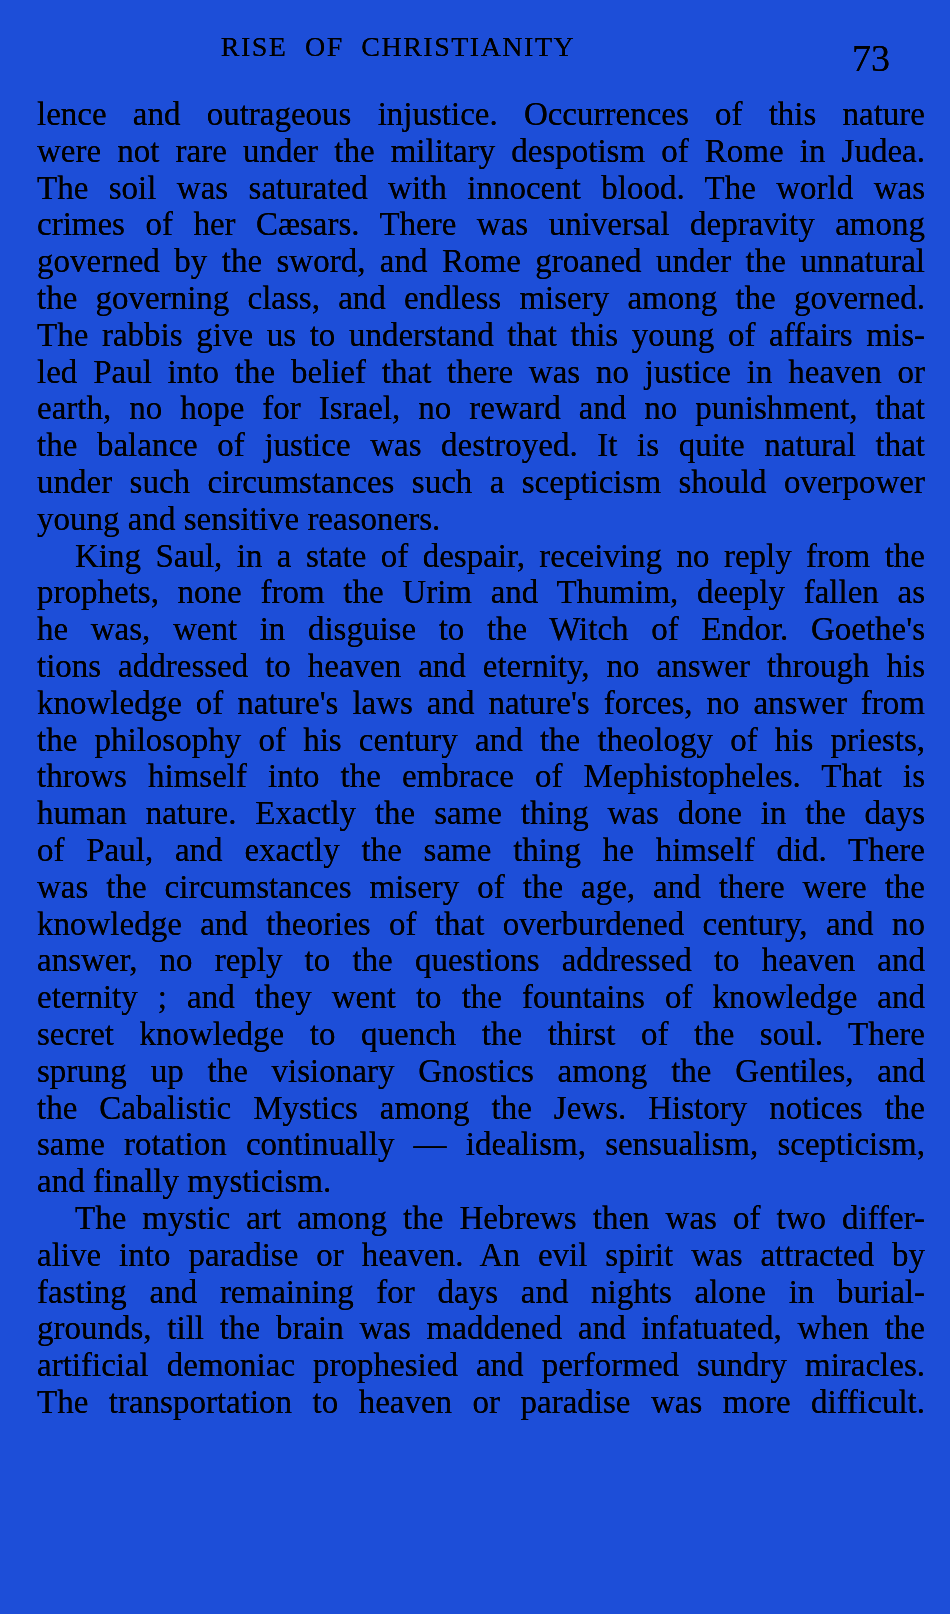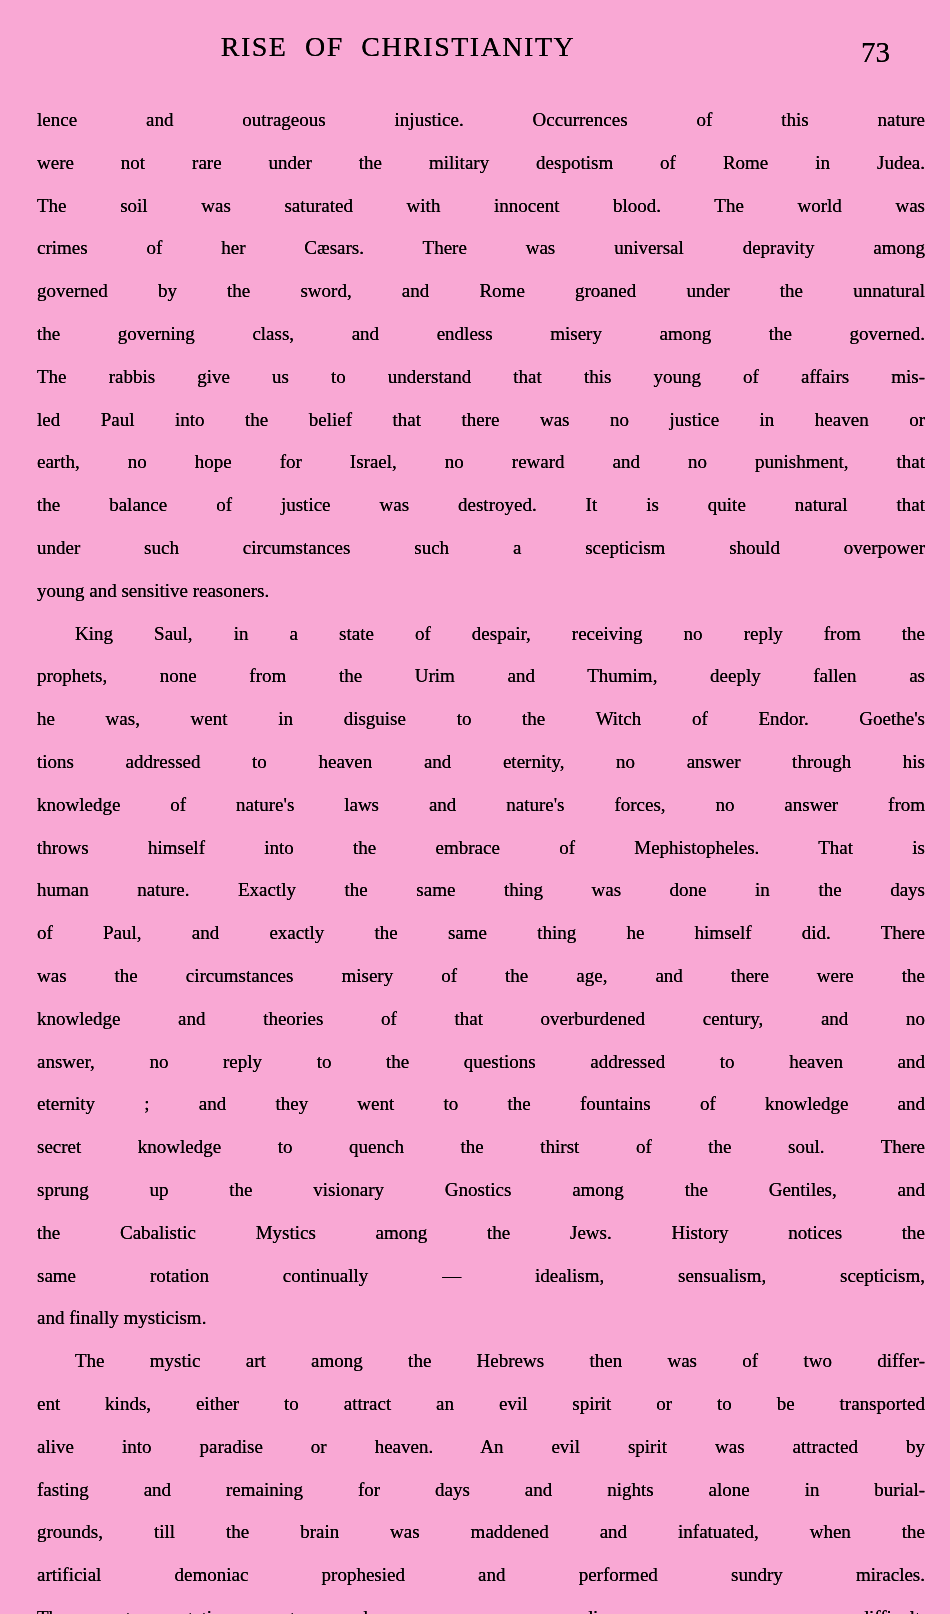--- a/index.html
+++ b/index.html
@@ -6,21 +6,21 @@
 
   html, body {
     width: 950px;
     background: #ffffff;
   }
 
   .book-page {
     position: relative;
     width: 950px;
     height: 1614px;
-    background: #f9a8d4;
+    background: #1d4ed8;
     color: #000000;
     font-family: "Liberation Serif", "DejaVu Serif", serif;
     overflow: hidden;
     padding-left: 16px;
   }
 
   
   .running-header {
     position: absolute;
     top: 0;
@@ -39,41 +39,40 @@
     word-spacing: 9px;
     white-space: nowrap;
     font-weight: normal;
     text-shadow: 0 0 0.6px #000;
   }
 
   .page-number {
     position: absolute;
     right: 60px;
     top: 36px;
-    font-size: 29px;
+    font-size: 38px;
     text-shadow: 0 0 0.6px #000;
   }
 
   
   .page-body {
     position: absolute;
     left: 37px;
     top: 96px;
     width: 888px;
   }
 
   .line {
     height: 36.8px;
     line-height: 36.8px;
-    font-size: 19px;
+    font-size: 33px;
     text-align: justify;
     text-align-last: justify;
     white-space: normal;
     text-shadow: 0 0 0.55px #000;
-    margin-top: 6px;
   }
 
   .line.last {
     text-align-last: left;
   }
 
   .line.indent {
     text-indent: 38px;
   }
 </style>
@@ -99,34 +98,34 @@
       <div class="line">led Paul into the belief that there was no justice in heaven or</div>
       <div class="line">earth, no hope for Israel, no reward and no punishment, that</div>
       <div class="line">the balance of justice was destroyed. It is quite natural that</div>
       <div class="line">under such circumstances such a scepticism should overpower</div>
       <div class="line last">young and sensitive reasoners.</div>
       <div class="line indent">King Saul, in a state of despair, receiving no reply from the</div>
       <div class="line">prophets, none from the Urim and Thumim, deeply fallen as</div>
       <div class="line">he was, went in disguise to the Witch of Endor. Goethe's</div>
       <div class="line">tions addressed to heaven and eternity, no answer through his</div>
       <div class="line">knowledge of nature's laws and nature's forces, no answer from</div>
+      <div class="line">the philosophy of his century and the theology of his priests,</div>
       <div class="line">throws himself into the embrace of Mephistopheles. That is</div>
       <div class="line">human nature. Exactly the same thing was done in the days</div>
       <div class="line">of Paul, and exactly the same thing he himself did. There</div>
       <div class="line">was the circumstances misery of the age, and there were the</div>
       <div class="line">knowledge and theories of that overburdened century, and no</div>
       <div class="line">answer, no reply to the questions addressed to heaven and</div>
       <div class="line">eternity ; and they went to the fountains of knowledge and</div>
       <div class="line">secret knowledge to quench the thirst of the soul. There</div>
       <div class="line">sprung up the visionary Gnostics among the Gentiles, and</div>
       <div class="line">the Cabalistic Mystics among the Jews. History notices the</div>
       <div class="line">same rotation continually — idealism, sensualism, scepticism,</div>
       <div class="line last">and finally mysticism.</div>
       <div class="line indent">The mystic art among the Hebrews then was of two differ-</div>
-      <div class="line">ent kinds, either to attract an evil spirit or to be transported</div>
       <div class="line">alive into paradise or heaven. An evil spirit was attracted by</div>
       <div class="line">fasting and remaining for days and nights alone in burial-</div>
       <div class="line">grounds, till the brain was maddened and infatuated, when the</div>
       <div class="line">artificial demoniac prophesied and performed sundry miracles.</div>
       <div class="line">The transportation to heaven or paradise was more difficult.</div>
     </div>
 
 </div>
 
 </body></html>

